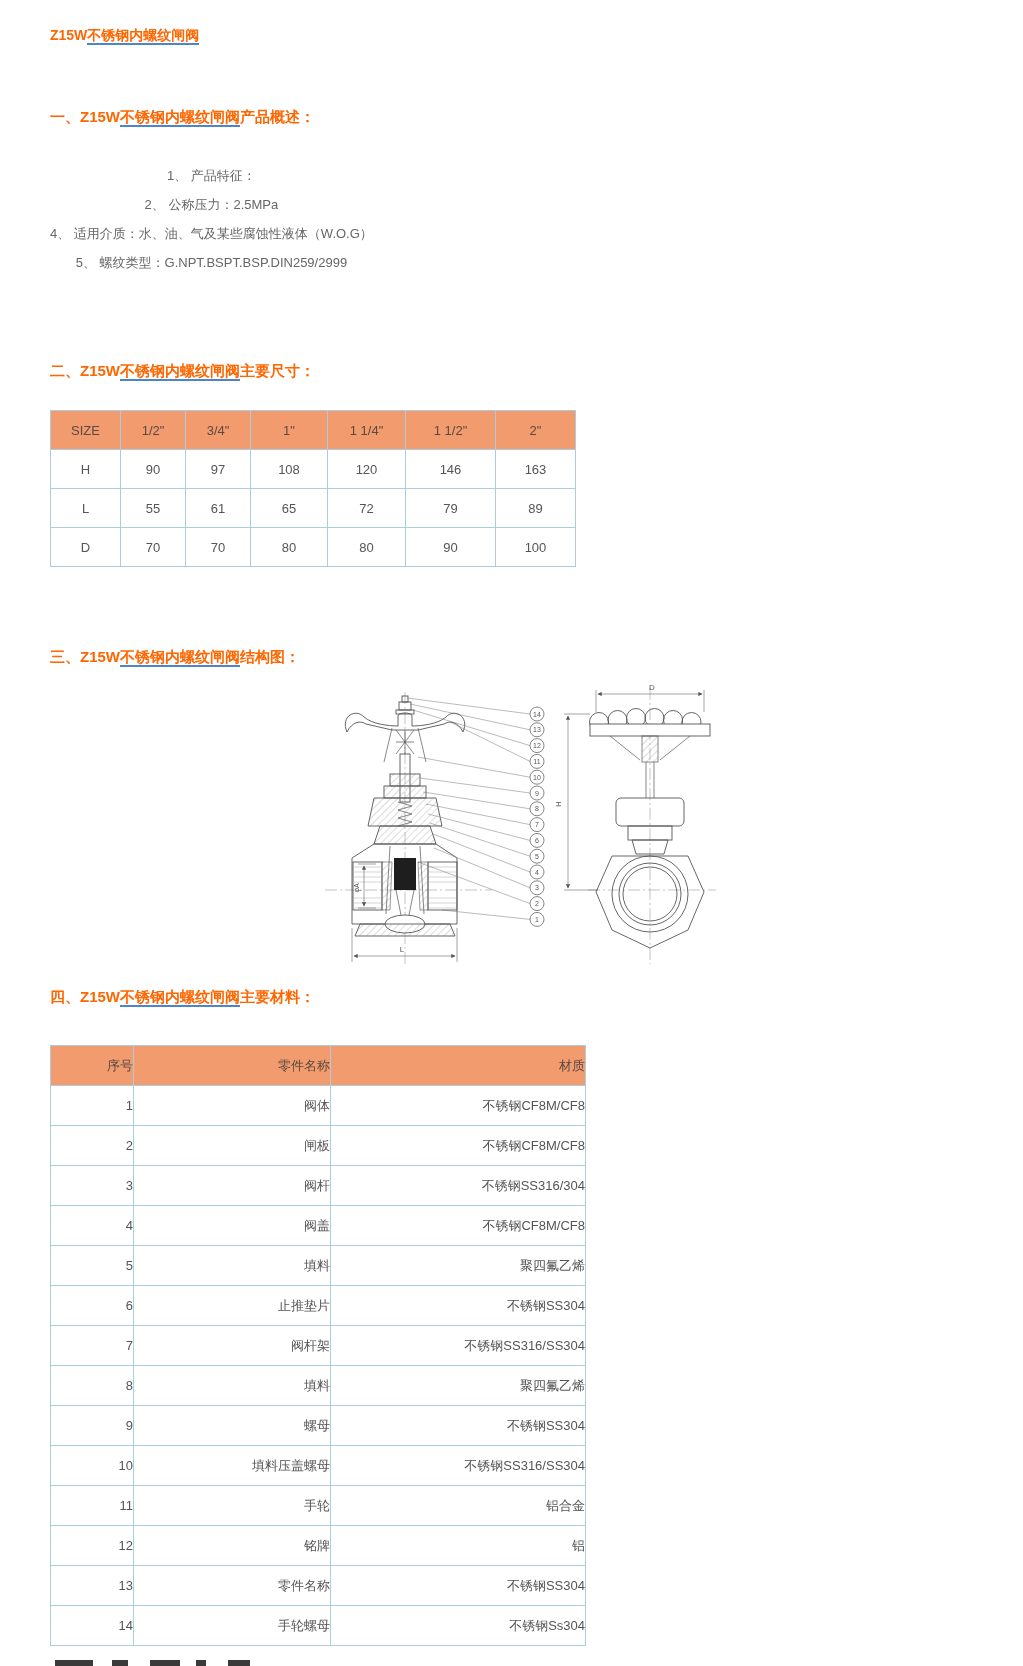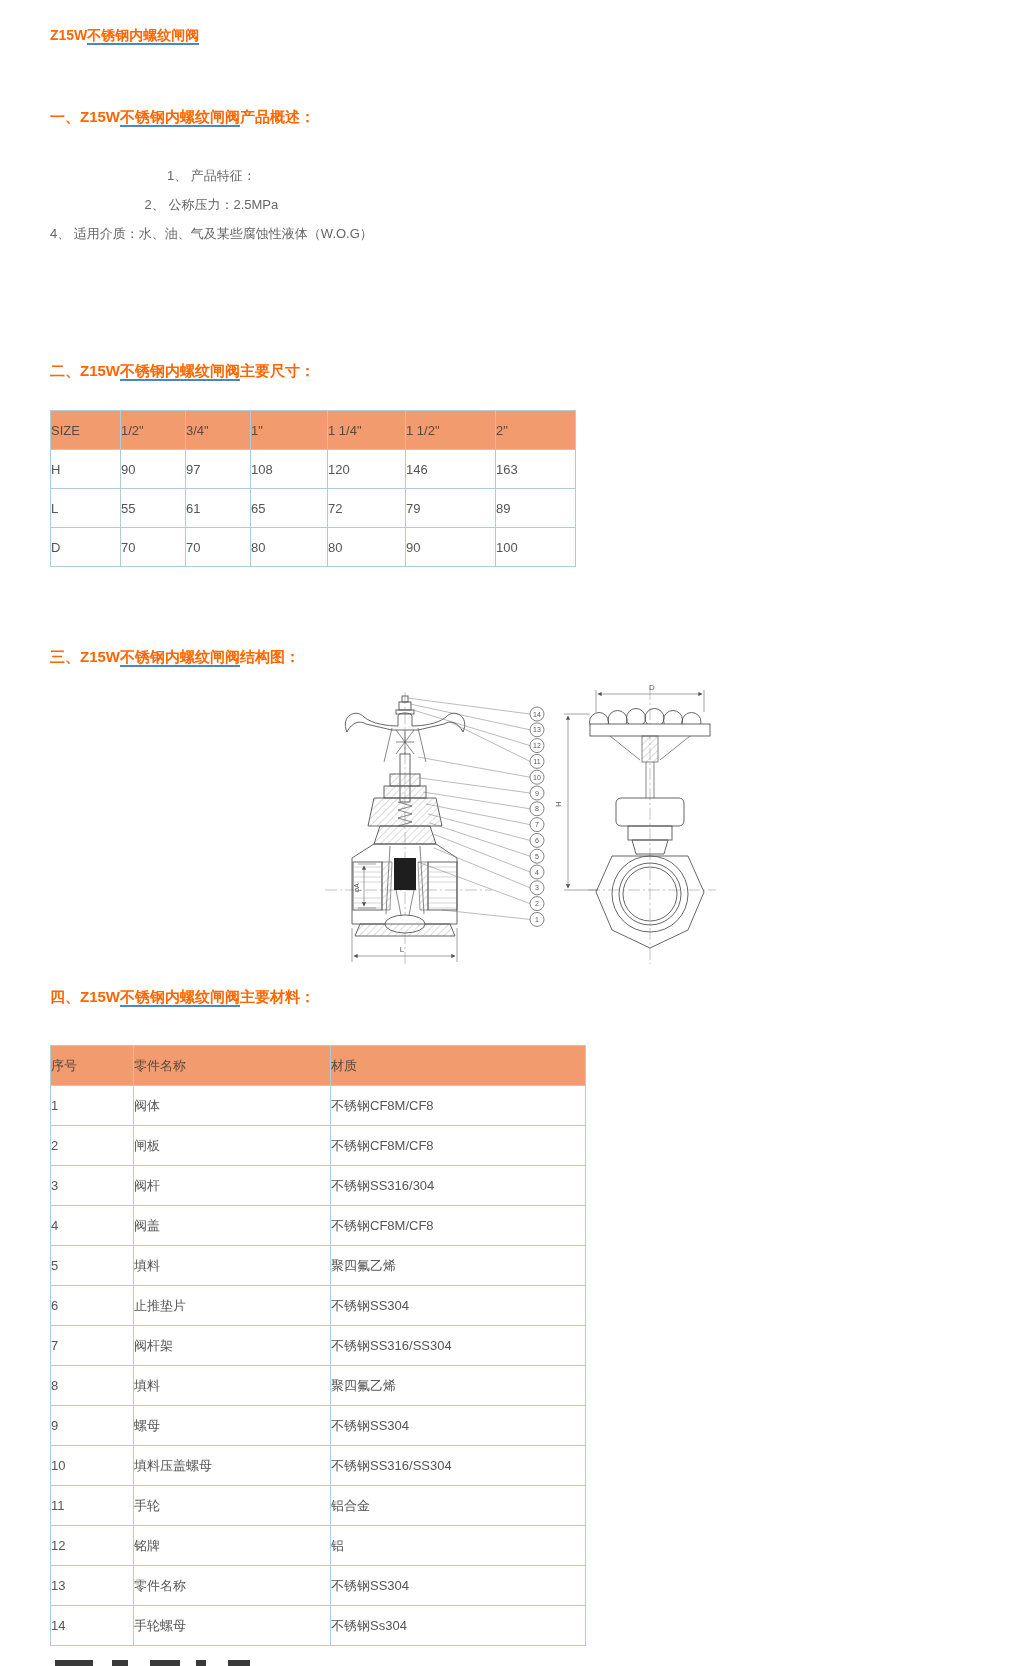--- a/index.html
+++ b/index.html
@@ -16,23 +16,23 @@
     font-family:"Liberation Sans","DejaVu Sans",sans-serif;
   }
   .doc-title{position:absolute;left:50px;top:27px;font-size:14px;font-weight:bold;color:var(--accent);white-space:nowrap;}
   .lnk{color:inherit;text-decoration:none;border-bottom:2px solid var(--link-underline);cursor:pointer;}
   .sec{position:absolute;left:50px;margin:0;font-size:15px;font-weight:bold;color:var(--accent);white-space:nowrap;}
   .olist{position:absolute;left:50px;top:161px;margin:0;padding:0;list-style:none;
     font-size:13px;color:var(--body-text);}
   .olist li{height:29px;line-height:29px;white-space:nowrap;text-align:center;}
   table{border-collapse:collapse;table-layout:fixed;}
   .dimtbl{position:absolute;left:50px;top:410px;width:525px;font-size:13px;color:#555;}
-  .dimtbl td{border:1px solid var(--table-border);text-align:left;height:39px;background:#fff;padding:0;margin-top:10px;}
+  .dimtbl td{border:1px solid var(--table-border);text-align:center;height:39px;background:#fff;padding:0;margin-top:10px;}
   .mattbl{position:absolute;left:50px;top:1045px;width:535px;font-size:13px;color:#555;}
-  .mattbl td{border:1px solid var(--table-border);text-align:left;height:40px;background:#fff;padding:0;}
+  .mattbl td{border:1px solid var(--table-border);text-align:right;height:40px;background:#fff;padding:0;}
   tr.hdr td{background:var(--table-header-bg);color:#5b4a40;}
   .diagram{position:absolute;left:300px;top:662px;width:420px;height:312px;}
   .frag{position:absolute;top:1660px;height:6px;background:#3a3a3a;}
 </style>
 </head>
 <body>
 
 <div class="page">
 
   <div class="doc-title">
@@ -40,20 +40,21 @@
   </div>
 
   <h2 class="sec" style="top:108px">
     <span>一、Z15W</span><a class="lnk">不锈钢内螺纹闸阀</a><span>产品概述：</span>
   </h2>
 
   <ul class="olist">
       <li>1、 产品特征：</li>
       <li>2、 公称压力：2.5MPa</li>
       <li>4、 适用介质：水、油、气及某些腐蚀性液体（W.O.G）</li>
+      <li>5、 螺纹类型：G.NPT.BSPT.BSP.DIN259/2999</li>
     </ul>
 
   <h2 class="sec" style="top:362px">
     <span>二、Z15W</span><a class="lnk">不锈钢内螺纹闸阀</a><span>主要尺寸：</span>
   </h2>
 
   <table class="dimtbl">
     <colgroup>
       <col style="width:70px">
         <col style="width:65px">

